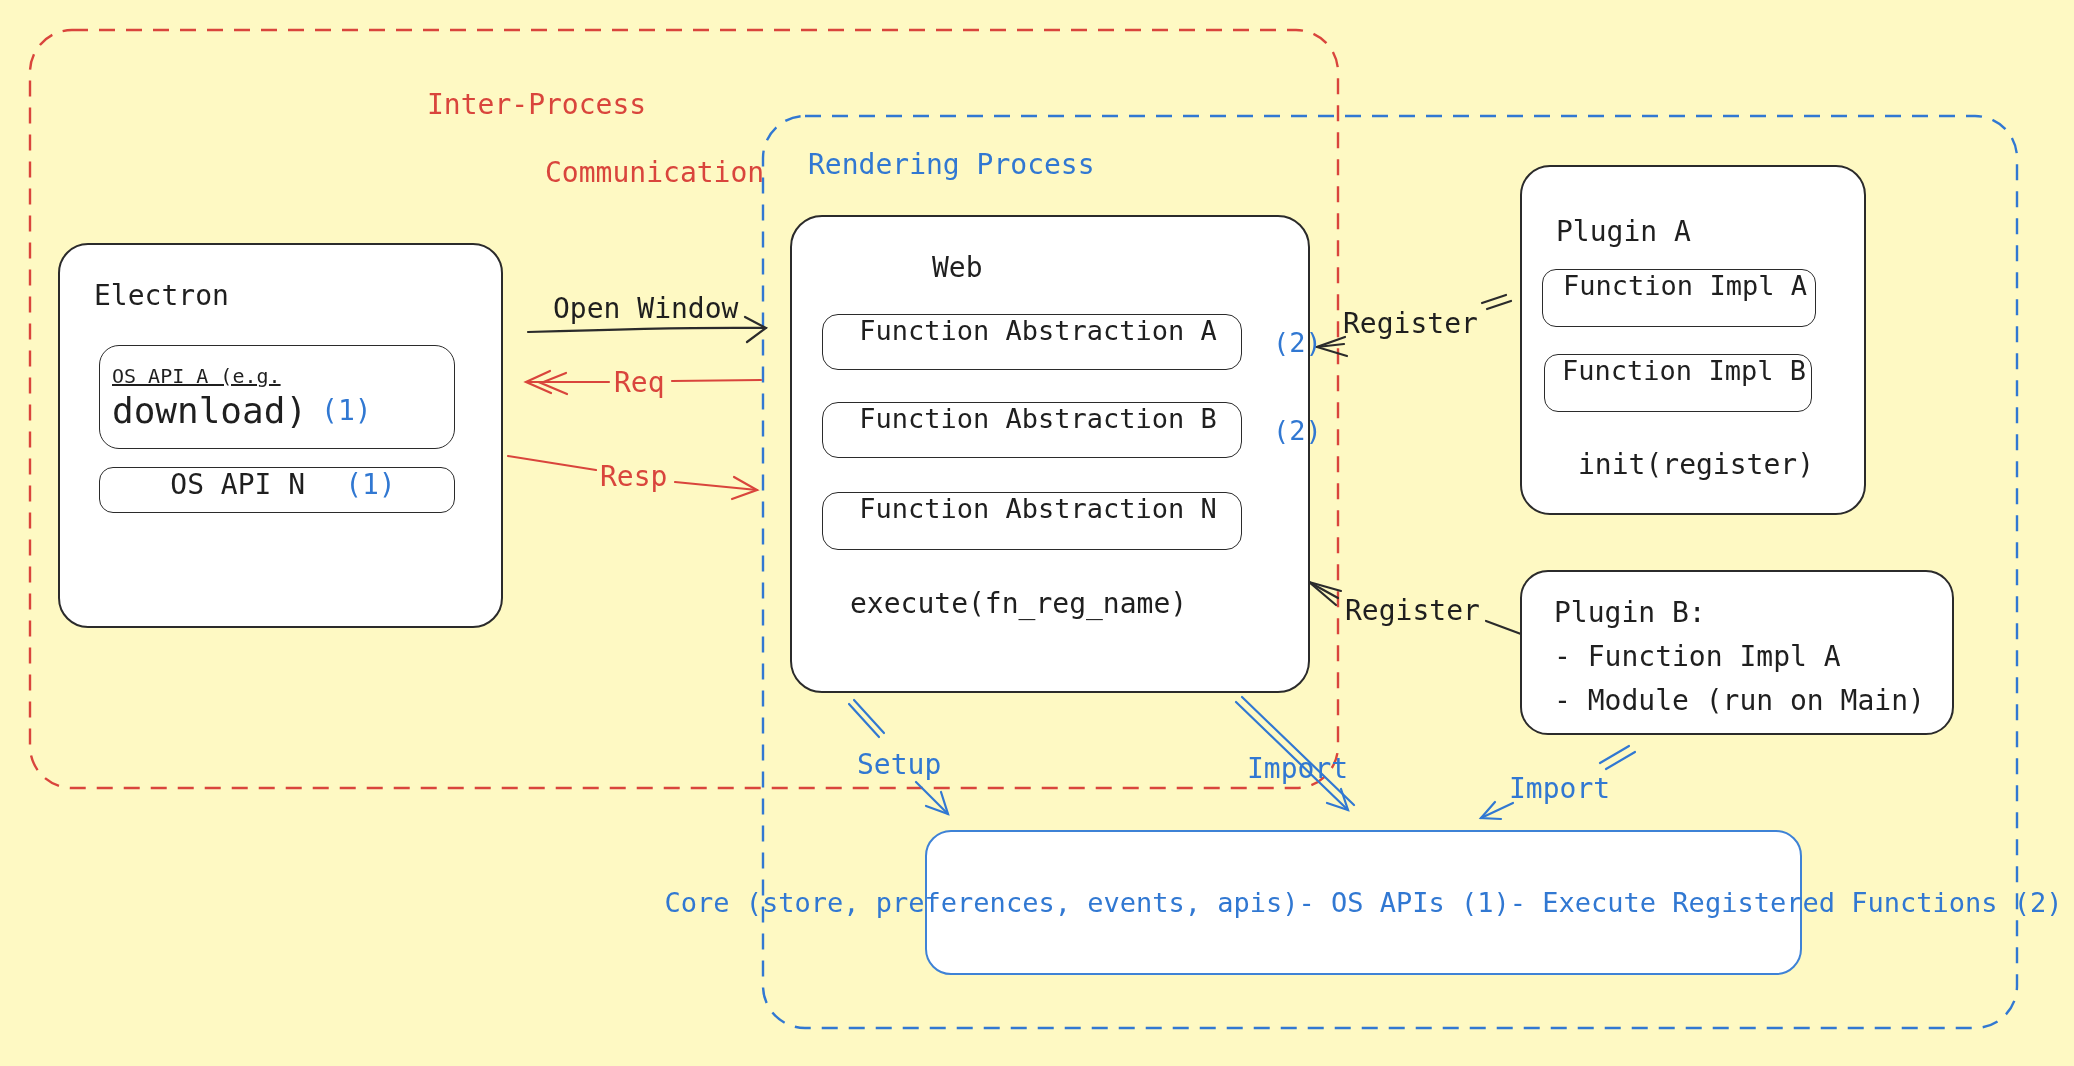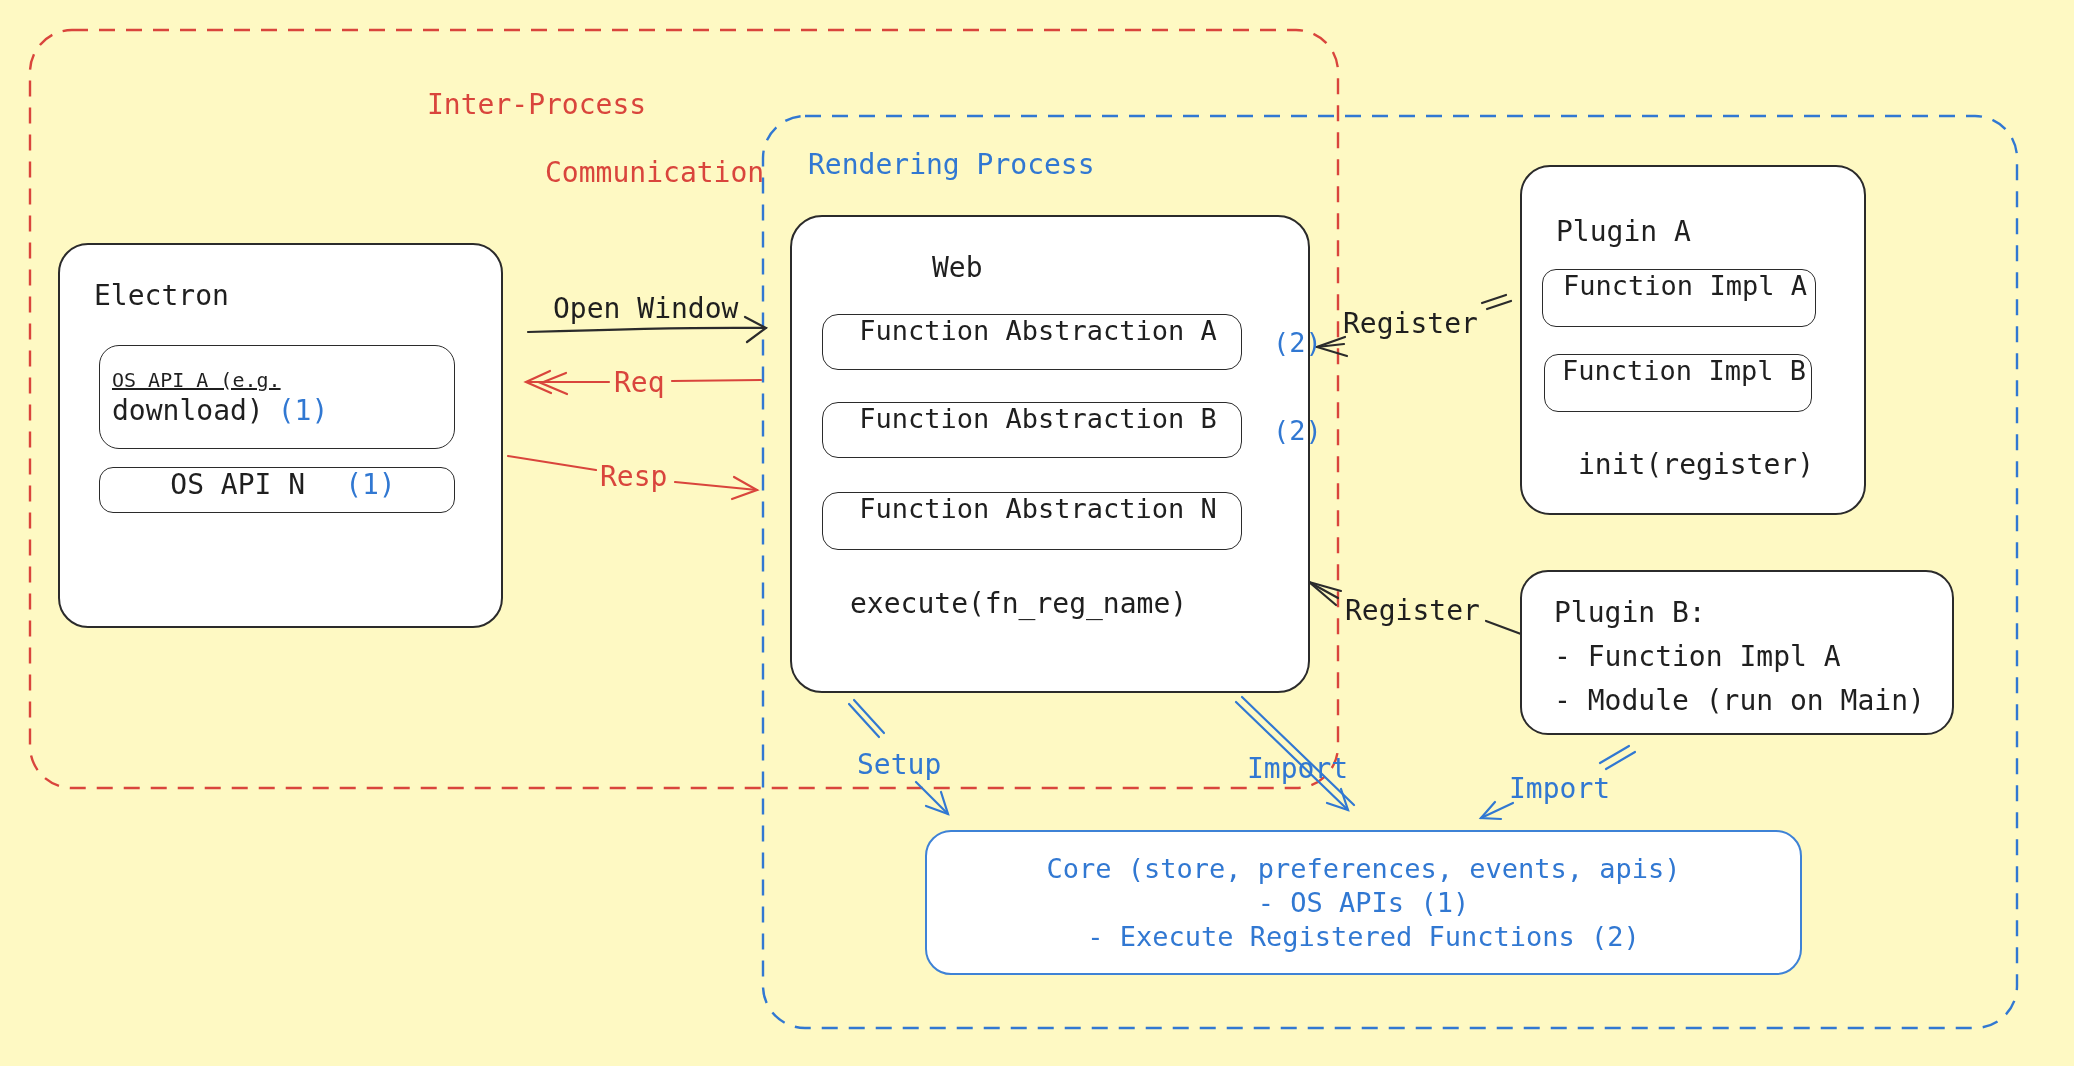--- a/index.html
+++ b/index.html
@@ -99,21 +99,21 @@
   <div class="lbl red" style="left:427px;top:88px;"><span>Inter-Process</span><br>
        <span>Communication</span></div>
 
   <div class="lbl blue" style="left:808px;top:148px;">Rendering Process</div>
 
   <div class="box" style="left:58px;top:243px;width:445px;height:385px;border-radius:30px;">
     <div class="lbl" style="left:34px;top:34px;">Electron</div>
     <div class="box inner" style="left:39px;top:100px;width:356px;height:104px;border-radius:20px;border-width:1.8px;flex-direction:column;gap:2px;">
       <span style="font-size:20px;text-decoration:underline;">OS API A (e.g.</span>
       <span style="display:flex;gap:14px;align-items:center;">
-        <span style="font-size:28px;">download)</span>
+        <span style="font-size:36px;">download)</span>
         <span class="badge" style="font-size:28px;">(1)</span>
       </span>
     </div>
     <div class="box inner" style="left:39px;top:222px;width:356px;height:46px;border-radius:14px;border-width:1.8px;gap:40px;">
       <span style="font-size:28px;">OS API N</span>
       <span class="badge" style="font-size:28px;">(1)</span>
     </div>
   </div>
 
   <div class="lbl" style="left:553px;top:276px;margin-top:16px;">Open Window</div>
@@ -164,19 +164,19 @@
   <div class="box" style="left:1520px;top:570px;width:434px;height:165px;border-radius:28px;">
     <div class="pb-line" style="top:24px;">Plugin B:</div>
     <div class="pb-line" style="top:68px;">- Function Impl A</div>
     <div class="pb-line" style="top:112px;">- Module (run on Main)</div>
   </div>
 
   <div class="lbl blue" style="left:857px;top:748px;">Setup</div>
   <div class="lbl blue" style="left:1247px;top:752px;">Import</div>
   <div class="lbl blue" style="left:1509px;top:772px;">Import</div>
 
-  <div class="box" style="left:925px;top:830px;width:877px;height:145px;border-radius:26px;border-color:#3e82d6;display:flex;flex-direction:column;align-items:center;justify-content:center;">
+  <div class="box" style="left:925px;top:830px;width:877px;height:145px;border-radius:26px;border-color:#3e82d6;display:flex;align-items:center;justify-content:center;">
     <div class="core-line">Core (store, preferences, events, apis)</div>
     <div class="core-line">- OS APIs (1)</div>
     <div class="core-line">- Execute Registered Functions (2)</div>
   </div>
 
 </div>
 
 </body></html>

